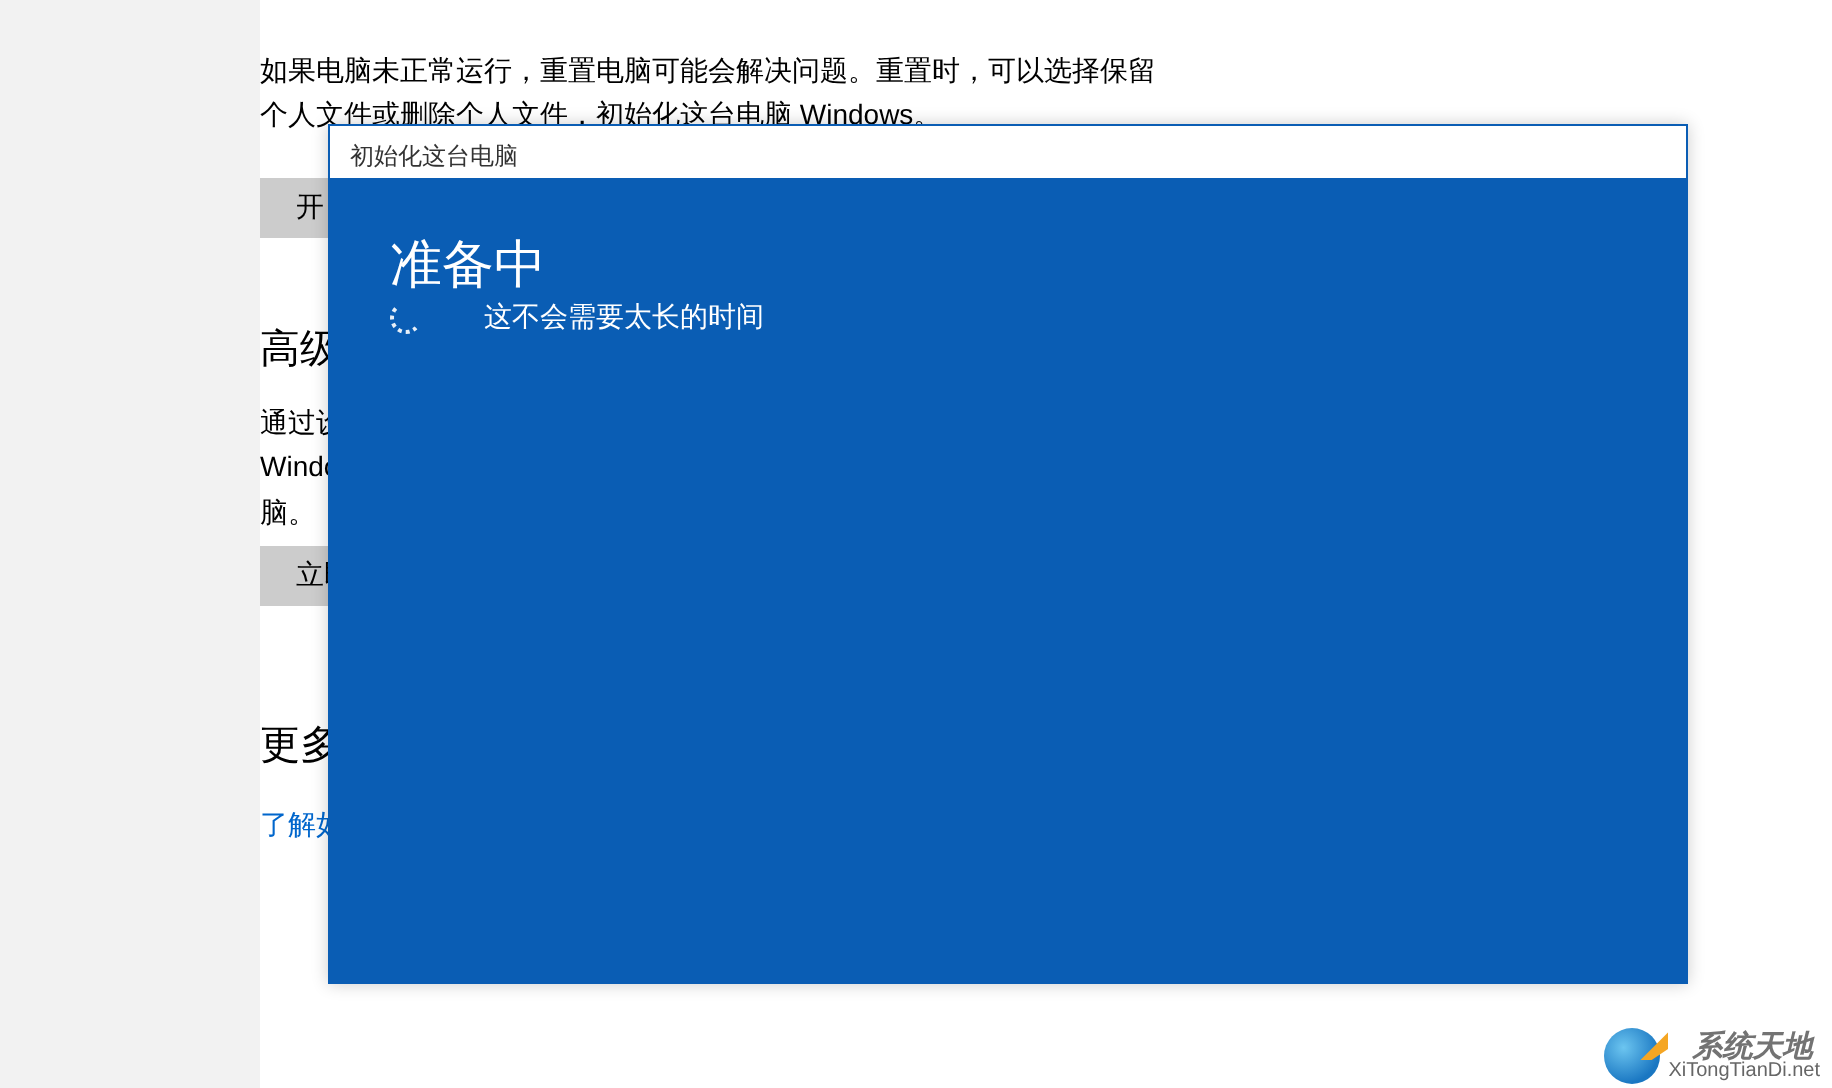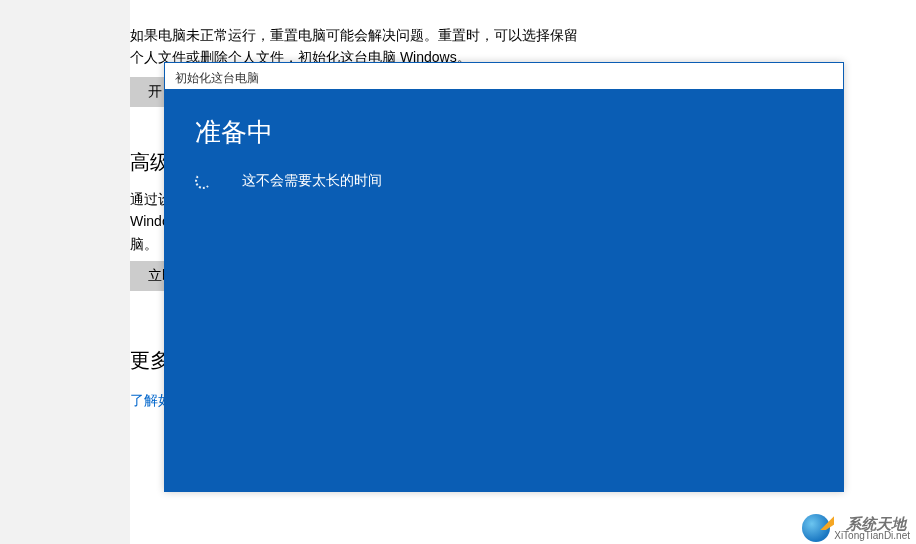--- a/index.html
+++ b/index.html
@@ -23,21 +23,21 @@
   }
   .content-area {
     flex: 1;
     padding: 24px 0 0 0;
     position: relative;
     color: #000;
   }
   .desc-text {
     font-size: 14px;
     line-height: 1.6;
-    margin-bottom: 2px;
+    margin-bottom: 14px;
   }
   .section-heading-partial {
     font-size: 20px;
     font-weight: 400;
     margin-top: 42px;
     margin-bottom: 12px;
   }
   .sub-partial {
     font-size: 14px;
     line-height: 1.6;
@@ -82,21 +82,20 @@
   .modal-body {
     flex: 1;
     background: #0a5db4;
     color: #ffffff;
     padding: 26px 30px 16px 30px;
     position: relative;
   }
   .modal-heading {
     font-size: 26px;
     font-weight: 300;
-    margin-bottom: 22px;
   }
   .progress-row {
     display: flex;
     align-items: center;
     gap: 31px;
     font-size: 14px;
   }
   .spinner {
     width: 16px;
     height: 16px;

